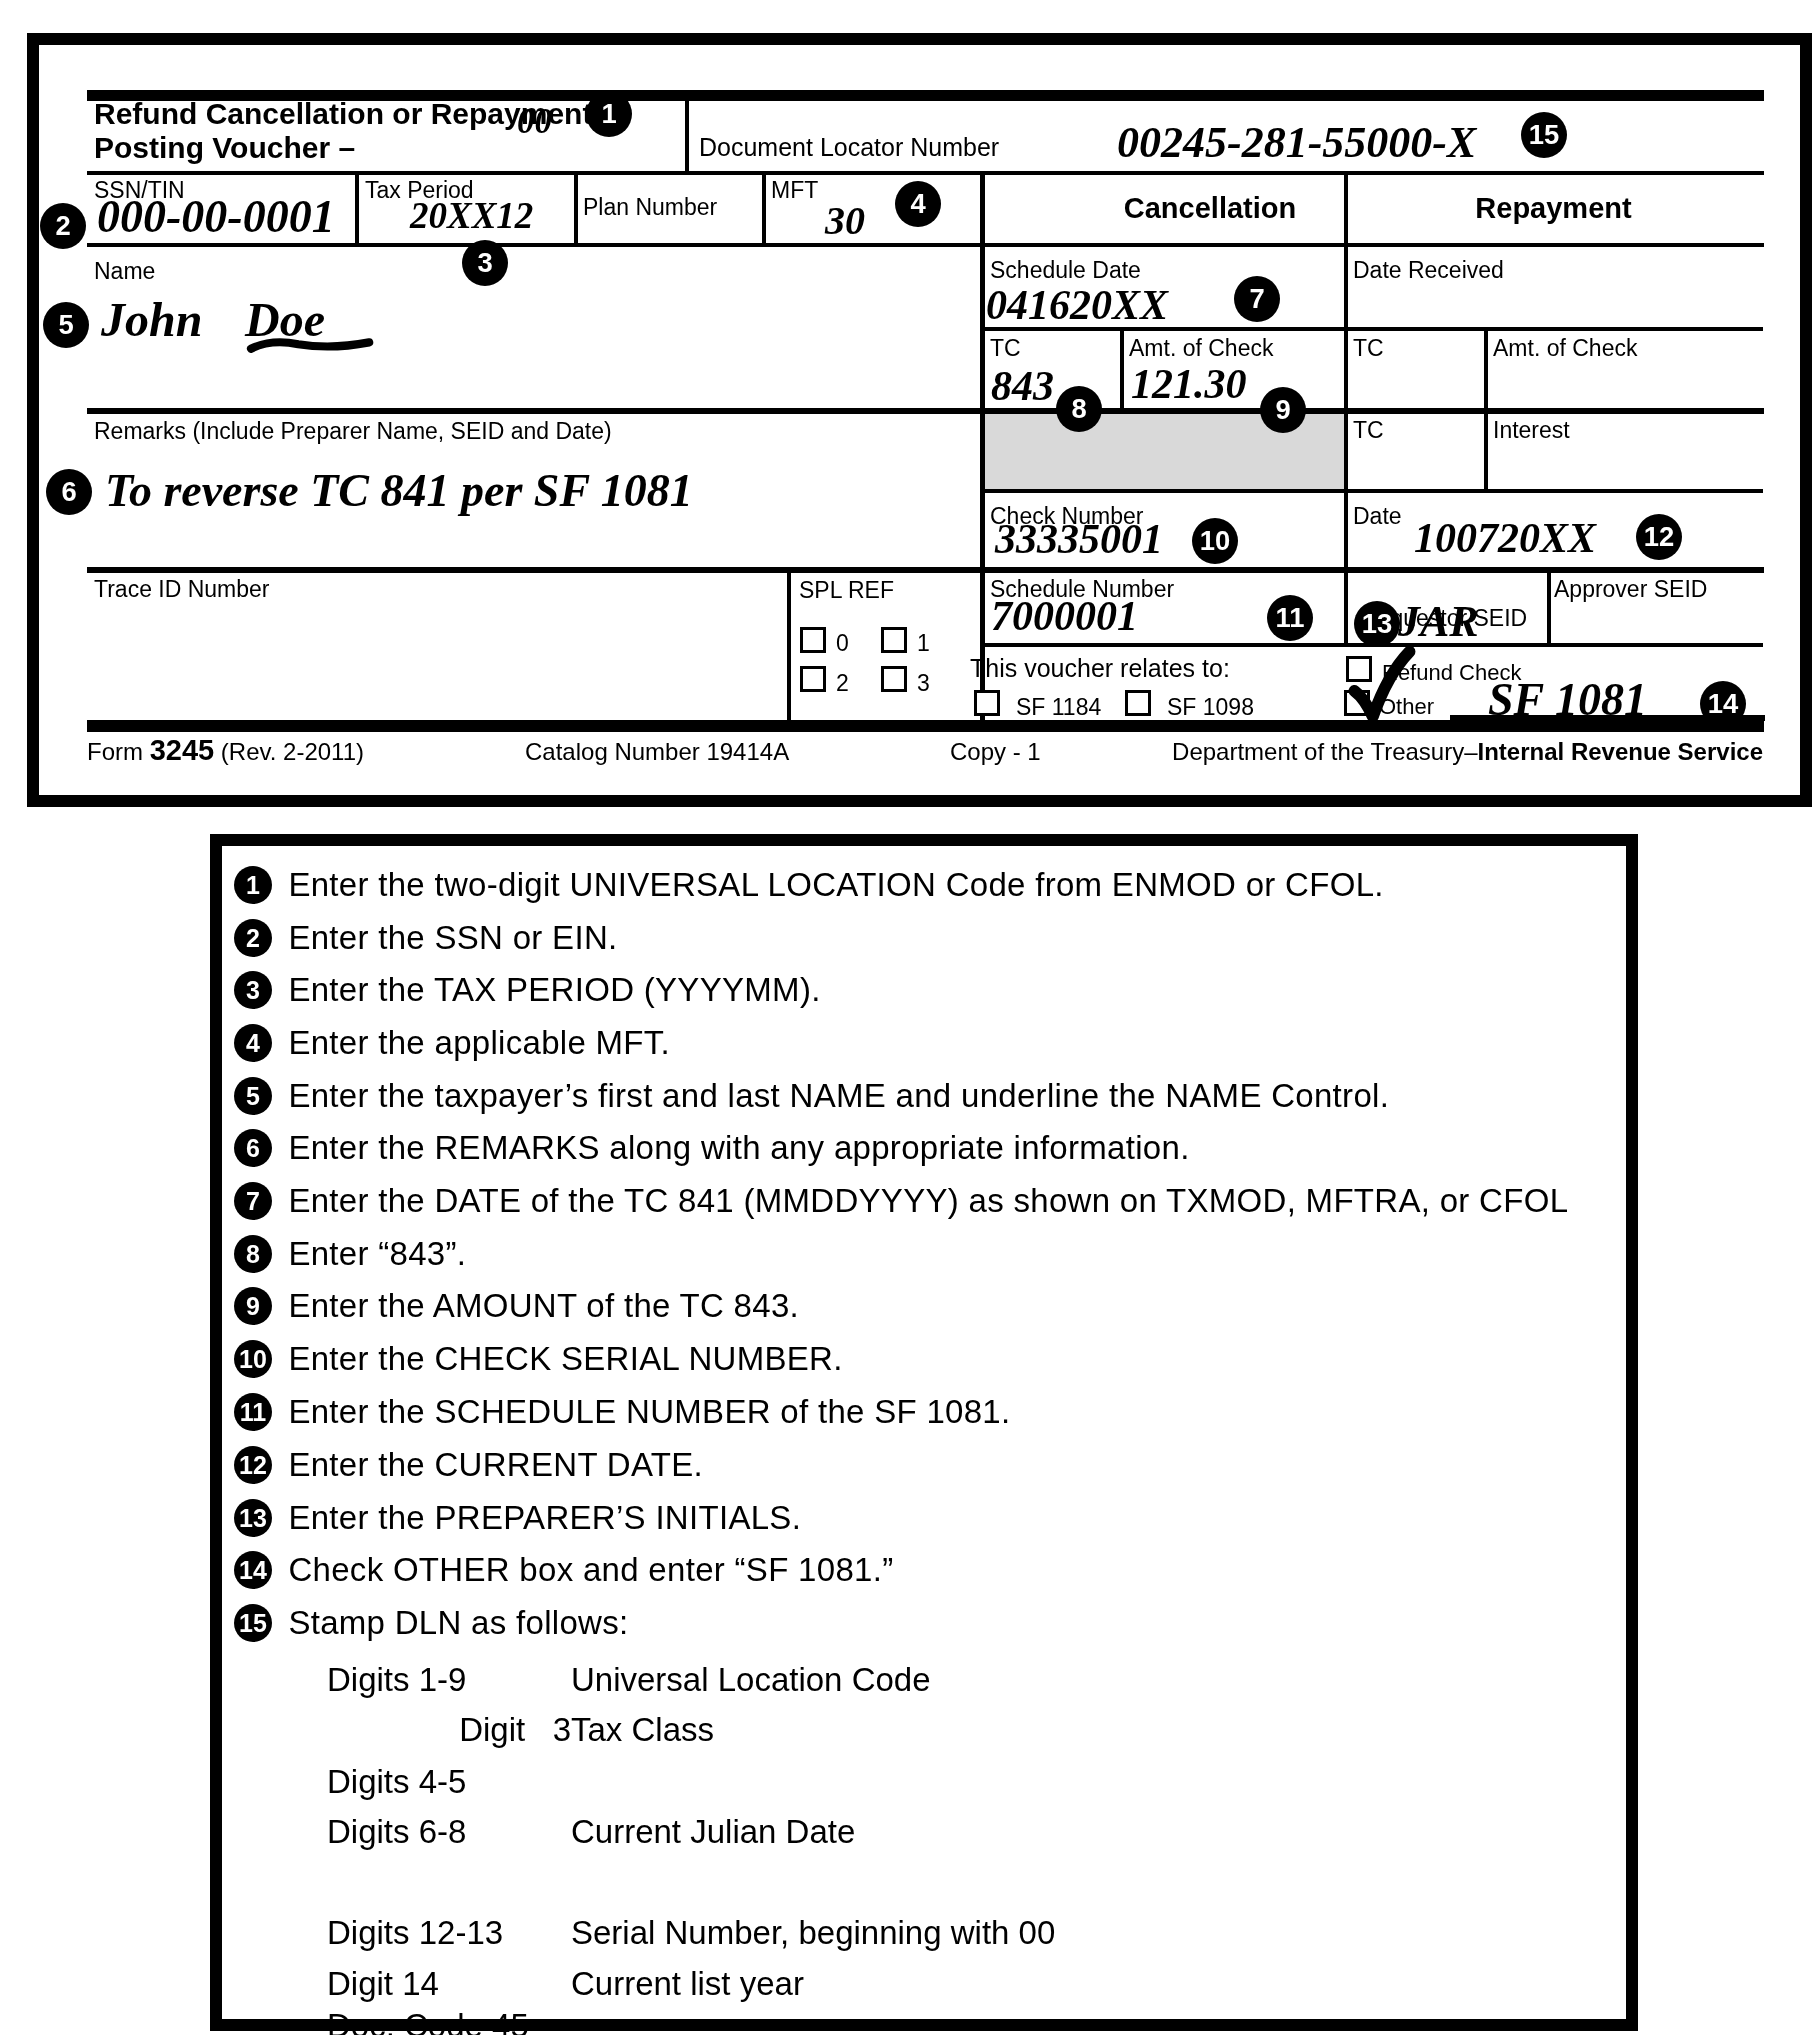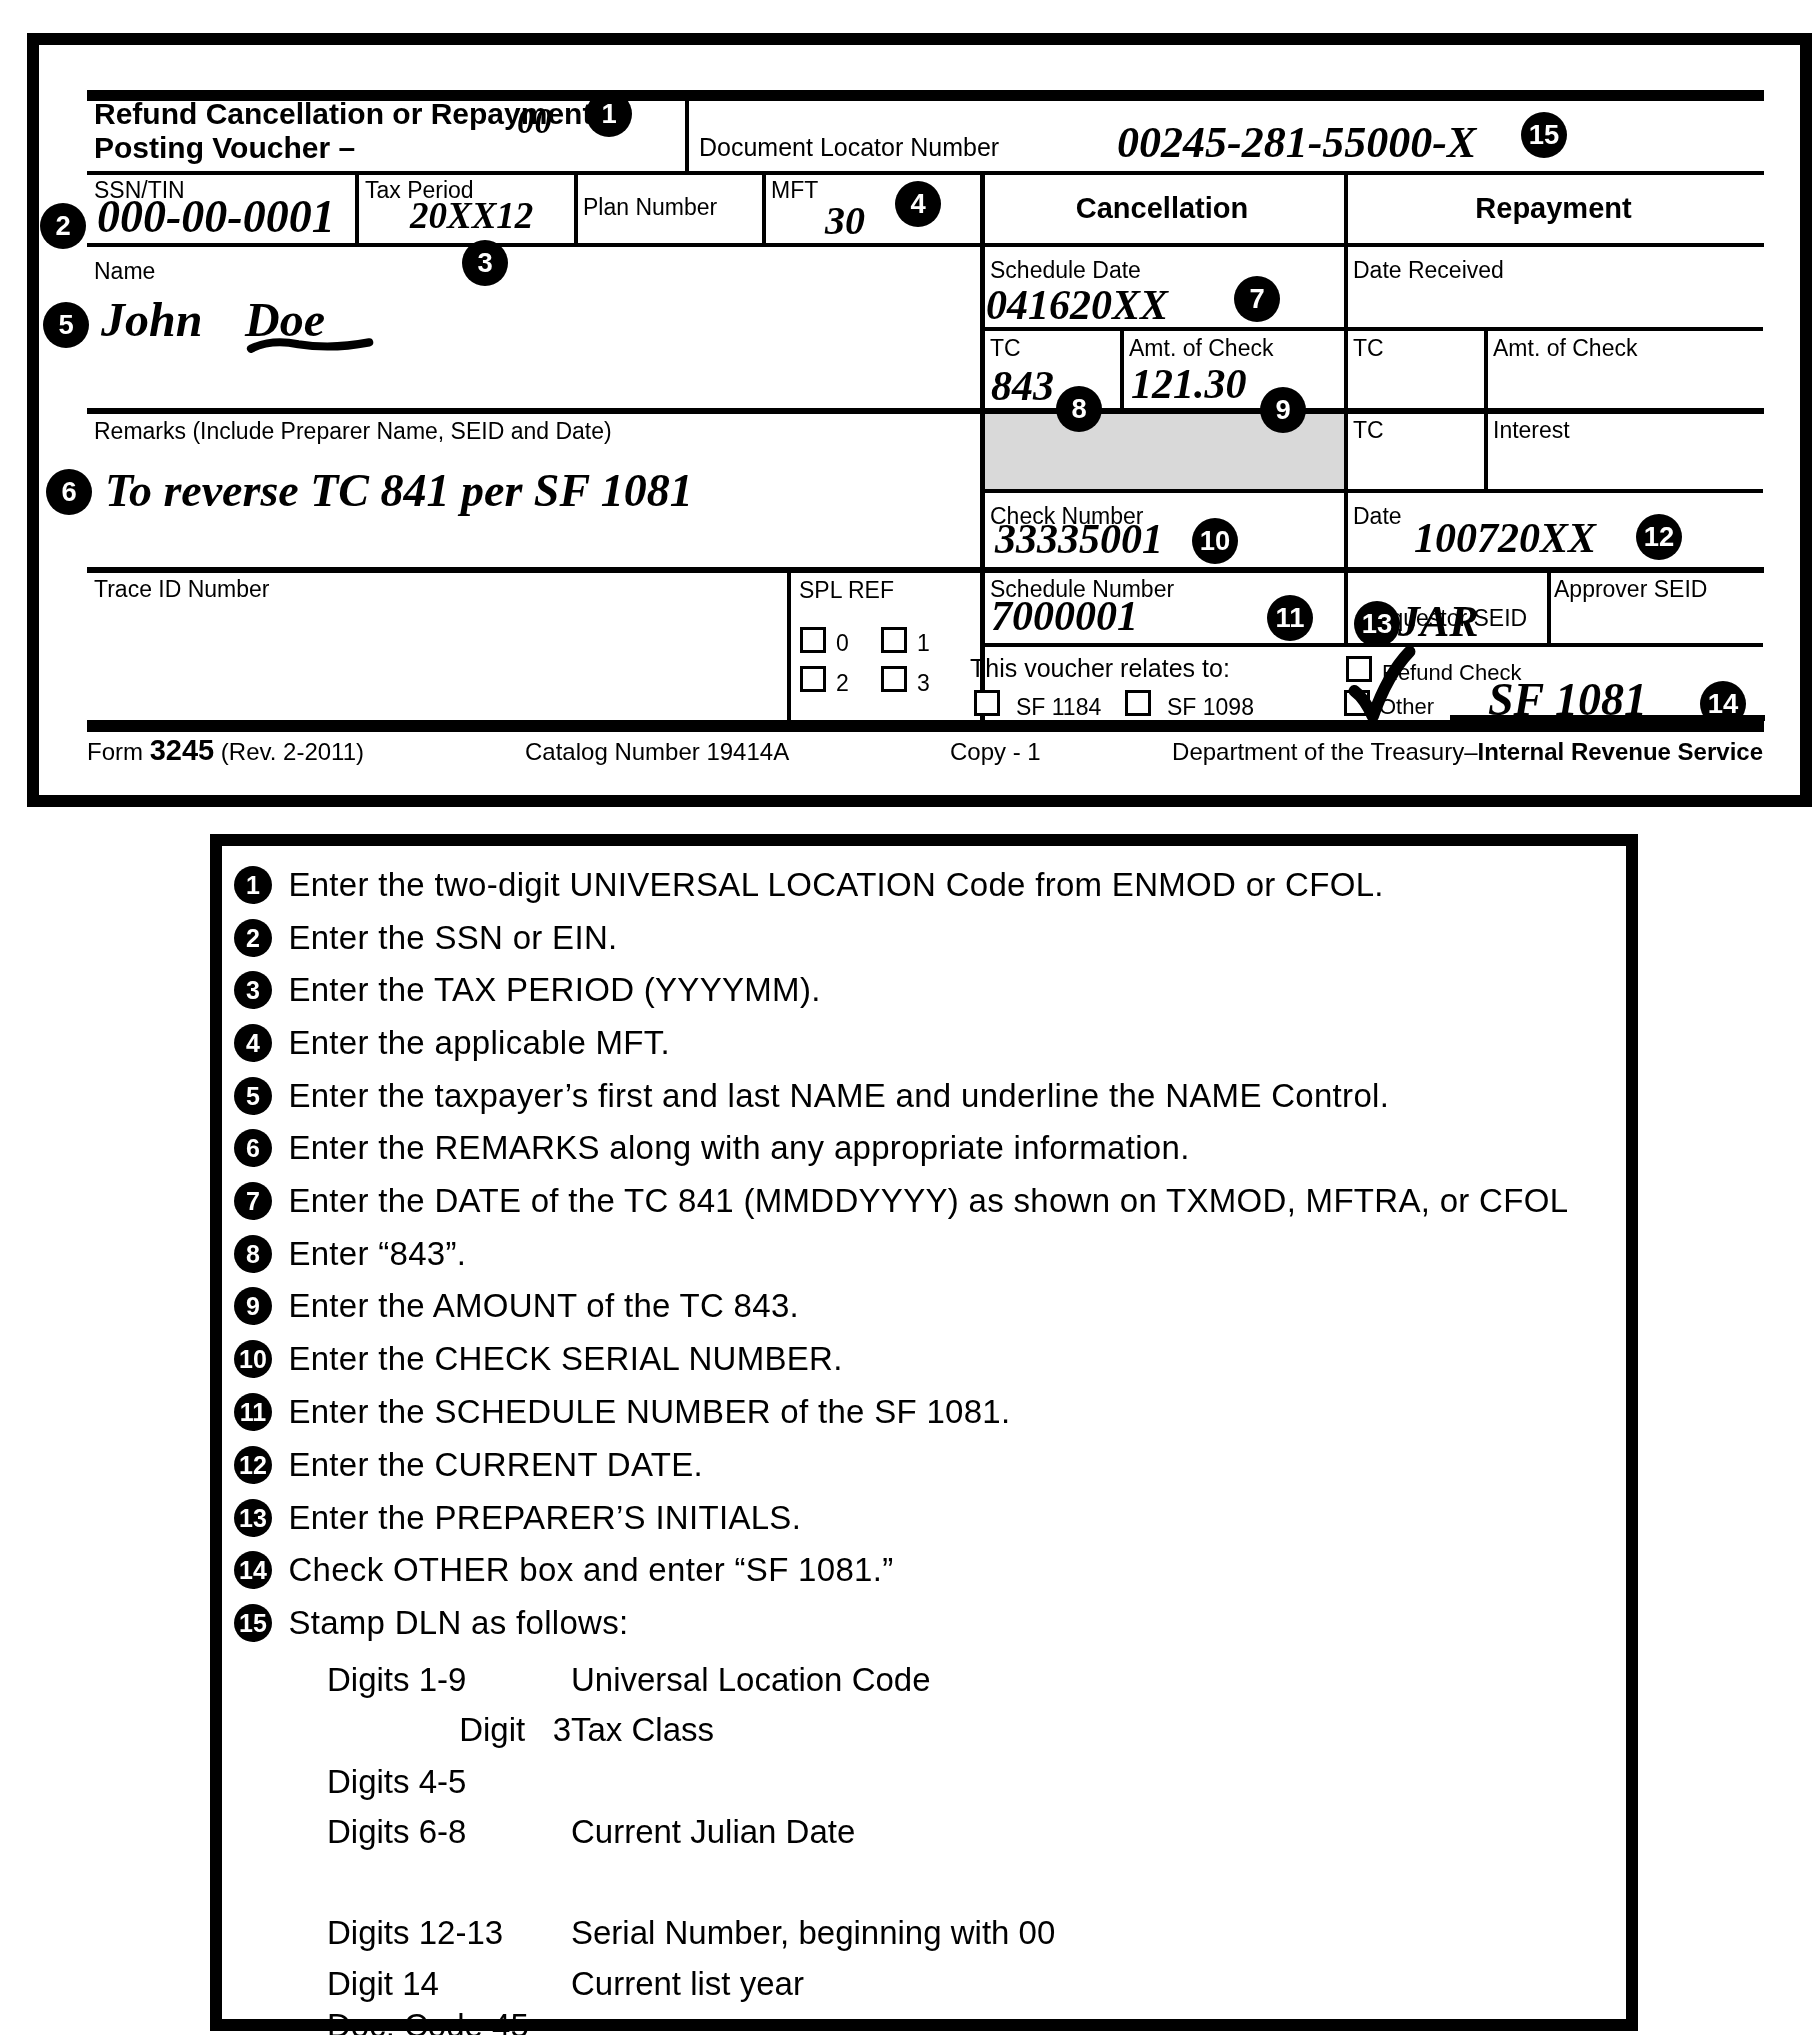--- a/index.html
+++ b/index.html
@@ -63,21 +63,21 @@
   <div class="lbl27" style="left:699px;top:133px;">Document Locator Number</div>
   <div class="hw" style="left:1117px;top:117px;font-size:44px;">00245-281-55000-X</div>
 
   <div class="lbl" style="left:94px;top:177px;">SSN/TIN</div>
   <div class="hw" style="left:97px;top:190px;font-size:46px;">000-00-0001</div>
   <div class="lbl" style="left:365px;top:177px;">Tax Period</div>
   <div class="hw" style="left:393px;top:194px;font-size:37px;margin-left:17px;">20XX12</div>
   <div class="lbl" style="left:583px;top:194px;">Plan Number</div>
   <div class="lbl" style="left:771px;top:177px;">MFT</div>
   <div class="hw" style="left:825px;top:197px;font-size:40px;">30</div>
-  <div class="colhead" style="left:980px;width:364px;top:192px;">Cancellation</div>
+  <div class="colhead" style="left:980px;width:364px;top:192px;padding-left:48px;">Cancellation</div>
   <div class="colhead" style="left:1344px;width:419px;top:192px;">Repayment</div>
 
   <div class="lbl" style="left:94px;top:258px;">Name</div>
   <div class="hw" style="left:101px;top:292px;font-size:48px;">John</div>
   <div class="hw" style="left:245px;top:292px;font-size:48px;">Doe</div>
   <svg style="left:247px;top:336px;" width="128" height="20" viewBox="0 0 140 22">
     <path d="M4,14 Q26,3 56,9 Q92,15 134,7" fill="none" stroke="#000" stroke-width="9" stroke-linecap="round"></path>
   </svg>
 
   <div class="lbl" style="left:990px;top:257px;">Schedule Date</div>

